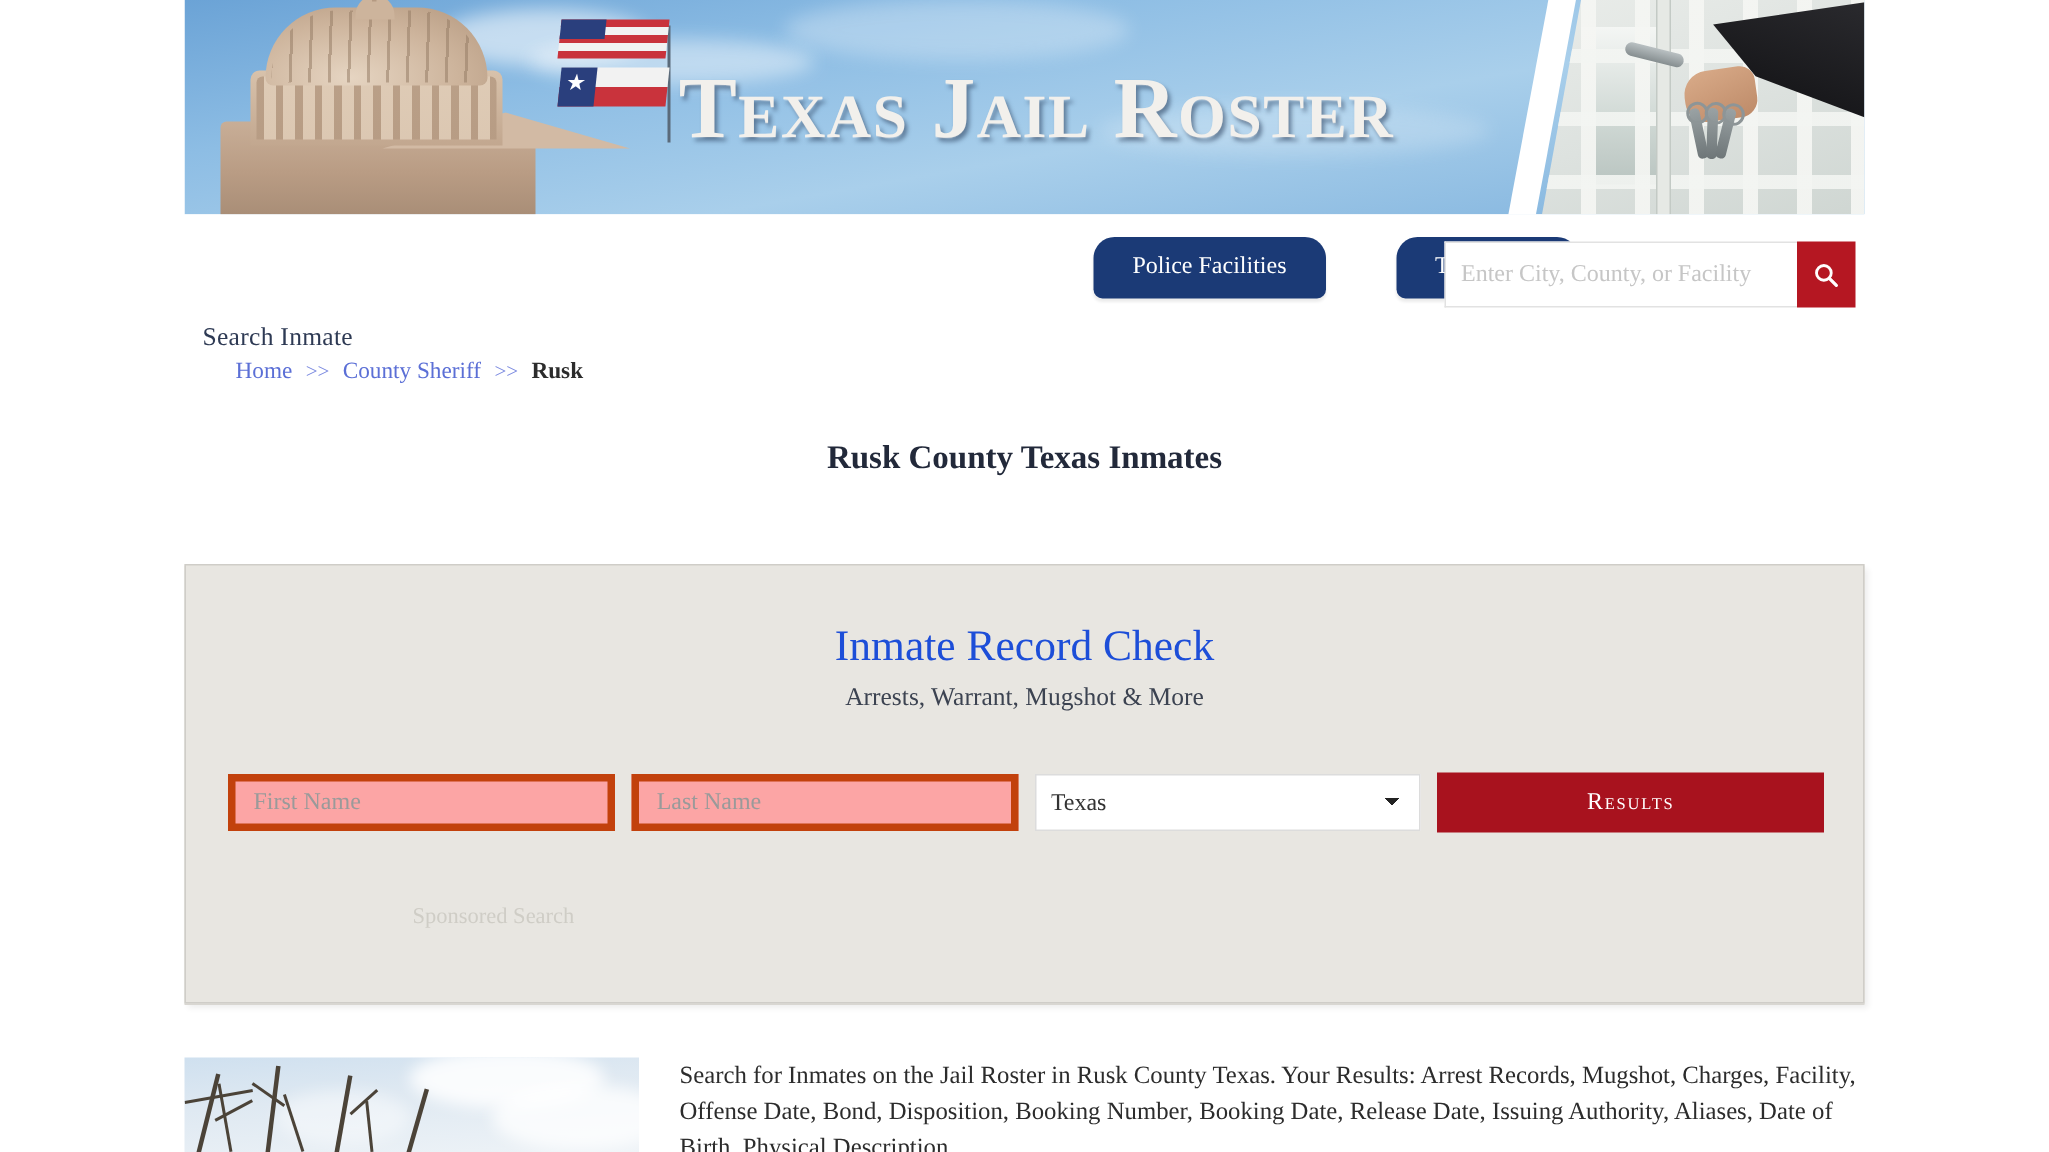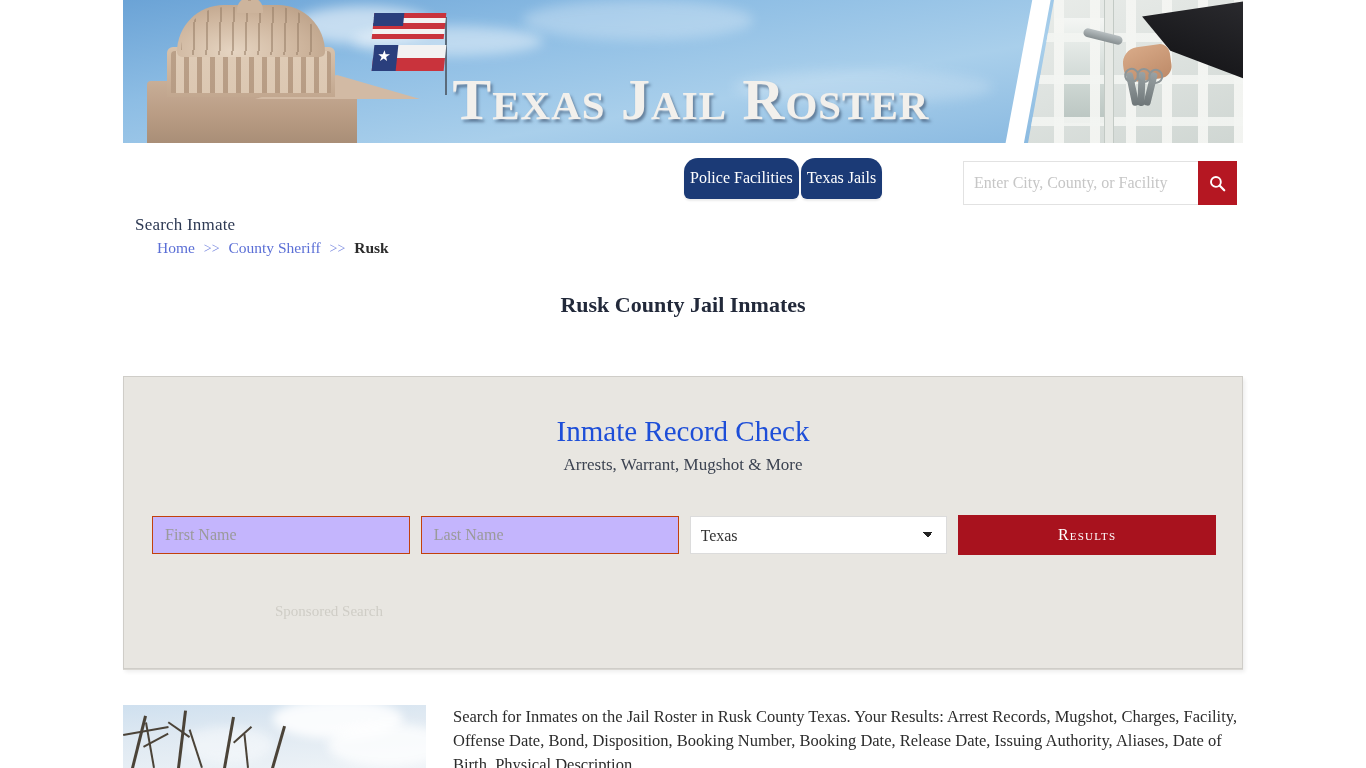--- a/index.html
+++ b/index.html
@@ -106,21 +106,20 @@
     position:absolute; left: 0; top: 0; width: 1120px; height: 143px;
     display:flex; align-items:center; justify-content:center;
     padding-left: 16px;
     font-family: "Liberation Serif", "DejaVu Serif", serif;
     font-size: 58px; font-weight: 700;
     letter-spacing: 1px;
     color: #f2f0ec;
     text-shadow: 2px 3px 3px rgba(40,60,90,.55), 0 1px 0 rgba(255,255,255,.4);
     font-variant: small-caps;
     white-space: nowrap;
-    margin-top: 28px;
   }
 
   
   .jail-photo {
     position:absolute; right: 0; top: 0; width: 215px; height: 143px;
     background: linear-gradient(160deg,#e9ece9 0%, #dde2df 50%, #cfd6d2 100%);
     clip-path: polygon(26px 0, 215px 0, 215px 143px, 0px 143px);
   }
   .bars-v {
     position:absolute; inset:0;
@@ -184,27 +183,28 @@
   }
   .brand {
     position:absolute; left: 12px; top: 28px;
     font-size: 17px; color:#2e3a54; letter-spacing:.2px;margin-top:44px;
   }
   .tabs { position:absolute; left: 561px; top: 15px; display:flex; }
   .tab {
     background:#1b3a76;
     color:#ffffff;
     font-size: 16px;
-    padding: 12px 6px 13px;
+    padding: 12px 26px 13px;
     border-radius: 14px 14px 6px 6px;
     margin-right: 2px;
     cursor:pointer;
     line-height: 1;
     box-shadow: 0 2px 2px rgba(0,0,0,.08);
     white-space: nowrap;
+    margin-left: 45px;
   }
   .tab:last-child { border-radius: 14px 14px 6px 6px; }
   .searchwrap {
     position:absolute; left: 840px; top: 18px;
     display:flex; align-items:flex-end;
   }
   .search-input {
     width: 235px; height: 44px;
     border: 1px solid #e2e2e2; border-right: none;
     background:#fff; outline:none;
@@ -246,22 +246,22 @@
     text-align:center; font-size:29px; color:#1d4ed8; margin-top:38px; font-weight:400;
   }
   .panel-sub {
     text-align:center; font-size:17px; color:#3c4351; margin-top:7px;
   }
   .form-row {
     position:absolute; left:28px; top:138px; width:1064px;
     display:flex; align-items:center;
   }
   .fld {
-    height: 38px; background:#c4b5fd;
-    border:1px solid #c2410c;
+    height: 38px; background:#fca5a5;
+    border:5px solid #c2410c;
     font-family:"Liberation Serif","DejaVu Serif",serif;
     font-size:16px; color:#444; padding: 0 12px; outline:none;
   }
   .fld::placeholder{ color:#9a9a9a; }
   .f-first { width: 258px; }
   .f-last  { width: 258px; margin-left: 11px; }
   .f-state {
     width: 258px; margin-left: 11px; height:38px;
     background:#fff; border:1px solid #dcdcdc;
     font-family:"Liberation Serif","DejaVu Serif",serif;
@@ -377,21 +377,21 @@
   </div>
 
   <div class="breadcrumb">
     <a>Home</a>
     <span class="sep">&gt;&gt;</span>
     <a>County Sheriff</a>
     <span class="sep">&gt;&gt;</span>
     <span class="current">Rusk</span>
   </div>
 
-  <div class="page-title">Rusk County Jail Inmates</div>
+  <div class="page-title">Rusk County Texas Inmates</div>
 
   <div class="panel">
     <div class="panel-title">Inmate Record Check</div>
     <div class="panel-sub">Arrests, Warrant, Mugshot &amp; More</div>
 
     <div class="form-row">
       <input class="fld f-first" type="text" placeholder="First Name" style="">
       <input class="fld f-last" type="text" placeholder="Last Name" style="">
       <select class="f-state">
         <option>Texas</option>

